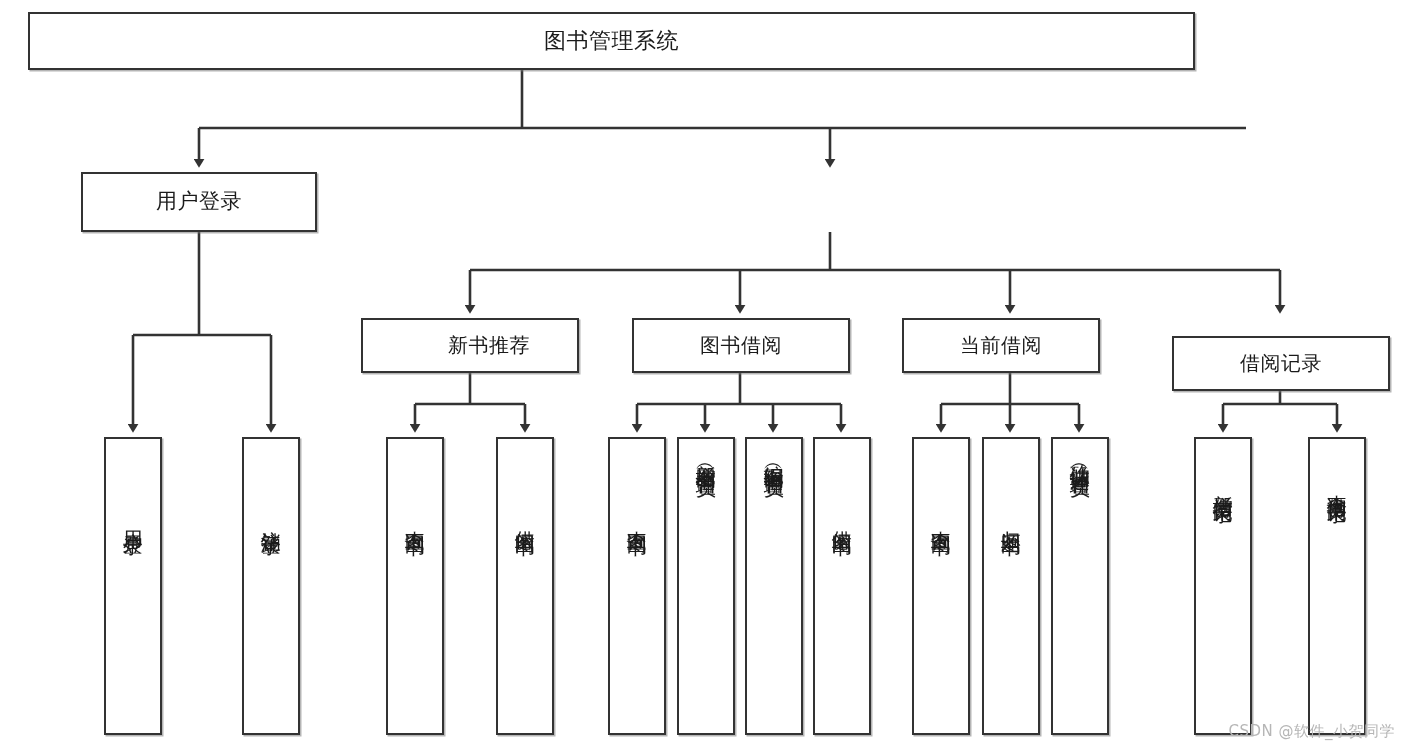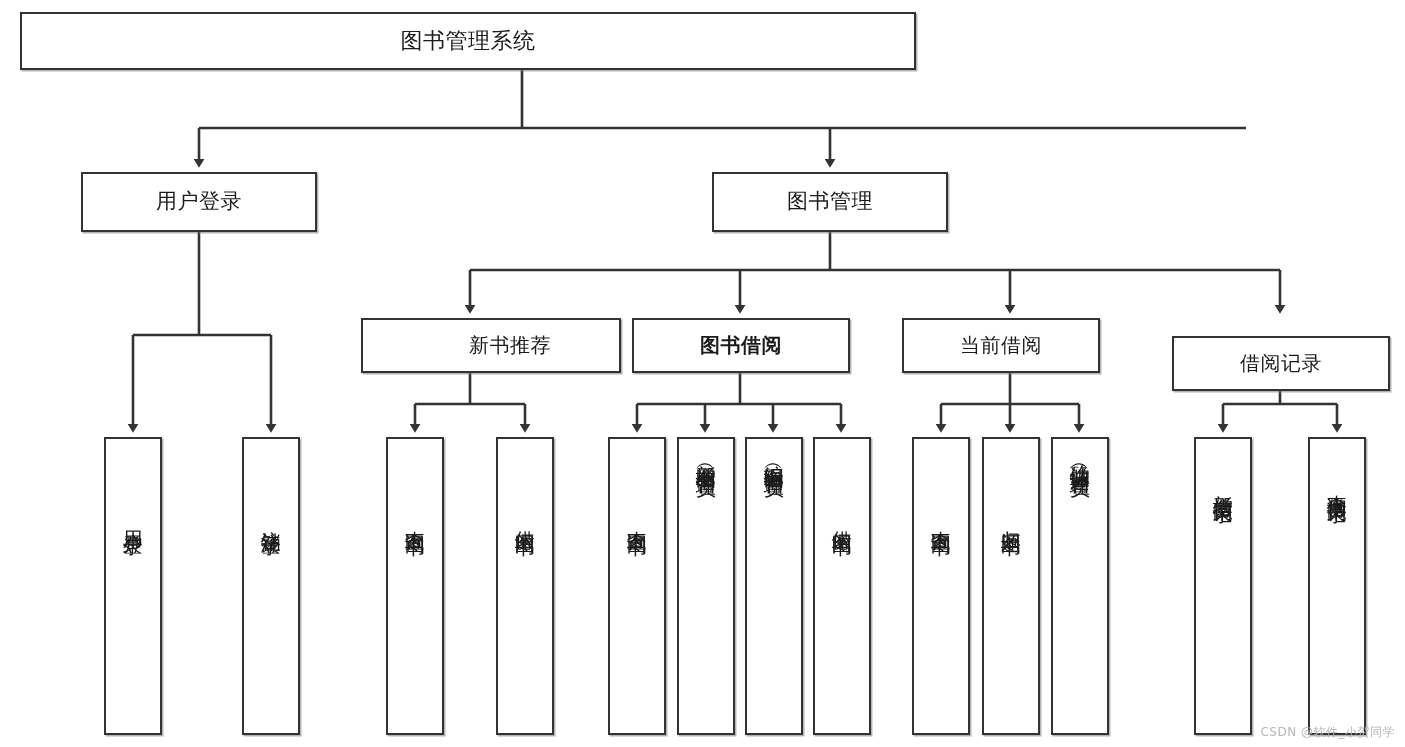--- a/index.html
+++ b/index.html
@@ -58,21 +58,21 @@
   .node.leaf .node-label { font-size: 20px; }
   .node.leaf {
     align-items: flex-start;
     padding-top: 14px;
   }
   .node.leaf.tall-text { padding-top: 8px; }
   #watermark {
     position: absolute;
     right: 10px;
     bottom: 6px;
-    font-size: 12px;
+    font-size: 15px;
     color: #b6b6b6;
     letter-spacing: 0.5px;
     white-space: nowrap;
     user-select: none;
   }
 </style>
 </head>
 <body>
 
 <div id="diagram-root">
@@ -132,37 +132,34 @@
     </g>
 
     <g stroke="#333333" stroke-width="2.6" fill="none">
       <path d="M1280,373 L1280,404"></path>
       <path d="M1223,404 L1337,404"></path>
       <path d="M1223,404 L1223,425" marker-end="url(#arrow)"></path>
       <path d="M1337,404 L1337,425" marker-end="url(#arrow)"></path>
     </g>
   </svg>
 
-  <div class="node root horiz" style="left:20px; top:12px; width:896px; height:58px;">
+  <div class="node root horiz" style="left:28px; top:12px; width:1167px; height:58px;">
     <span class="node-label">图书管理系统</span>
   </div>
 
   <div class="node lvl2 horiz" style="left:81px; top:172px; width:236px; height:60px;">
     <span class="node-label">用户登录</span>
   </div>
 
-  <div class="node lvl2 horiz" style="left:712px; top:172px; width:236px; height:60px;">
-    <span class="node-label">图书管理</span>
-  </div>
-
-  <div class="node lvl3 horiz" style="left:361px; top:318px; width:260px; height:55px;padding-left:38px;">
+
+  <div class="node lvl3 horiz" style="left:361px; top:318px; width:218px; height:55px;padding-left:38px;">
     <span class="node-label">新书推荐</span>
   </div>
 
-  <div class="node lvl3 horiz" style="left:632px; top:318px; width:218px; height:55px;font-weight:bold;">
+  <div class="node lvl3 horiz" style="left:632px; top:318px; width:218px; height:55px;">
     <span class="node-label">图书借阅</span>
   </div>
 
   <div class="node lvl3 horiz" style="left:902px; top:318px; width:198px; height:55px;">
     <span class="node-label">当前借阅</span>
   </div>
 
   <div class="node lvl3 horiz" style="left:1172px; top:336px; width:218px; height:55px;">
     <span class="node-label">借阅记录</span>
   </div>

